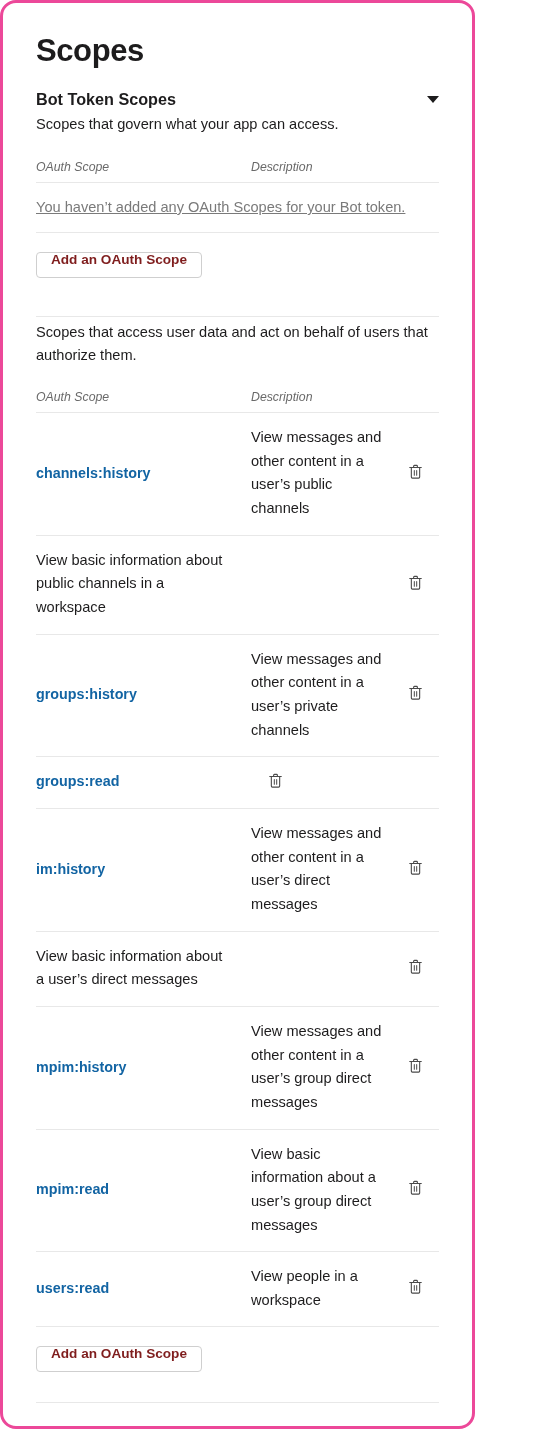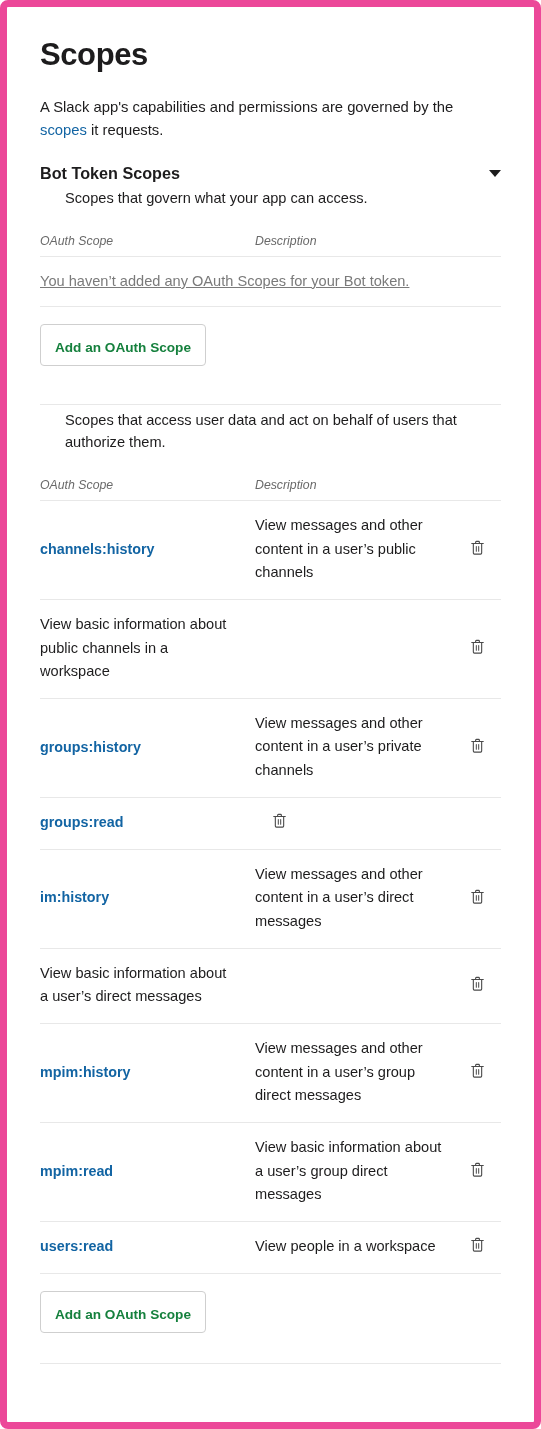--- a/index.html
+++ b/index.html
@@ -8,25 +8,25 @@
     padding: 0;
     background: #ffffff;
     font-family: "Liberation Sans", sans-serif;
   }
   body {
     width: 541px;
     height: 1429px;
     overflow: hidden;
   }
   .card {
-    width: 541px;
+    width: 475px;
     height: 1429px;
     background: #ffffff;
-    border: 7px solid #ec4899;
-    border-radius: 8px;
+    border: 3px solid #ec4899;
+    border-radius: 16px;
     padding: 0 33px;
     overflow: hidden;
     position: relative;
   }
 
   
   .page-title {
     font-size: 31px;
     font-weight: bold;
     color: #1d1c1d;
@@ -71,21 +71,20 @@
     margin-top: 7px;
     cursor: pointer;
     flex: 0 0 auto;
   }
   .section-sub {
     font-size: 14.6px;
     color: #1d1c1d;
     line-height: 1.55;
     margin-top: 4px;
     max-width: 445px;
-    margin-left: 25px;
   }
 
   
   .scope-table {
     width: 100%;
     margin-top: 24px;
   }
   .thead {
     display: flex;
     align-items: flex-end;
@@ -144,24 +143,24 @@
     width: 100%;
   }
 
   
   .btn-wrap { padding: 17px 0 0 0; }
   .btn {
     display: inline-block;
     background: #ffffff;
     border: 1px solid #cfcfcf;
     border-radius: 4px;
-    padding: 16px 14px 9px 14px;
+    padding: 0 14px 9px 14px;
     font-size: 13.6px;
     font-weight: bold;
-    color: #15803d;
+    color: #7f1d1d;
     cursor: pointer;
     font-family: "Liberation Sans", sans-serif;
     line-height: 1.1;
   }
 
   .divider {
     border: 0;
     border-top: 1px solid #e8e8e8;
     margin: 38px 0 0 0;
   }
@@ -175,21 +174,20 @@
     max-width: 460px;
   }
 </style>
 </head>
 <body>
 
 <div class="card">
 
   <h1 class="page-title">Scopes</h1>
 
-  <p class="intro"><span>A Slack app's capabilities and permissions are governed by the </span><a class="link" href="#">scopes</a><span> it requests.</span></p>
 
   <div class="section-head">
     <div class="section-title">Bot Token Scopes</div>
     <div class="chevron"></div>
   </div>
   <div class="section-sub">Scopes that govern what your app can access.</div>
 
   <div class="scope-table">
     <div class="thead">
       <div class="col-scope th">OAuth Scope</div>

